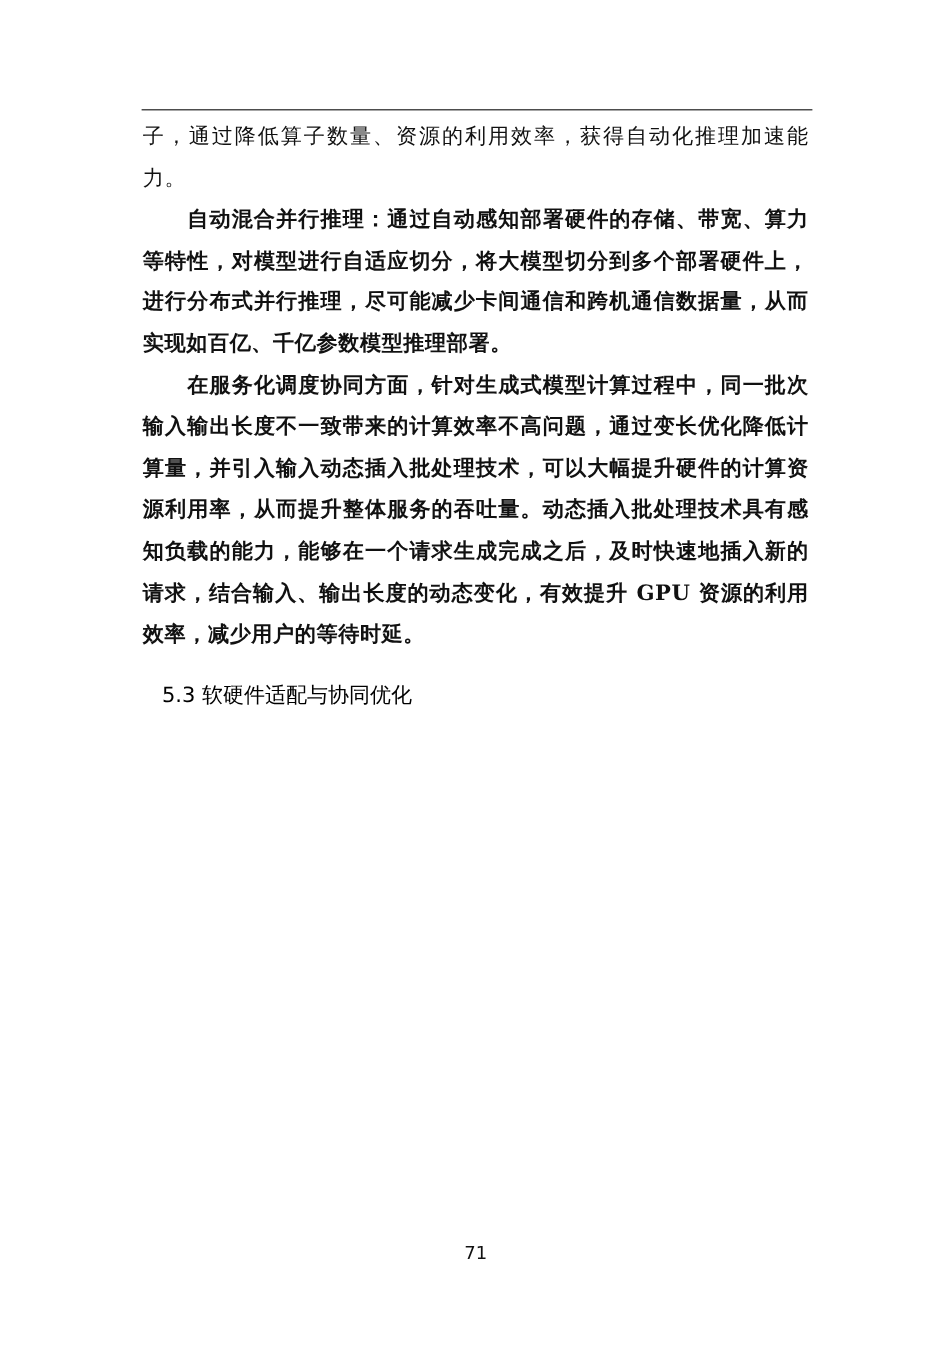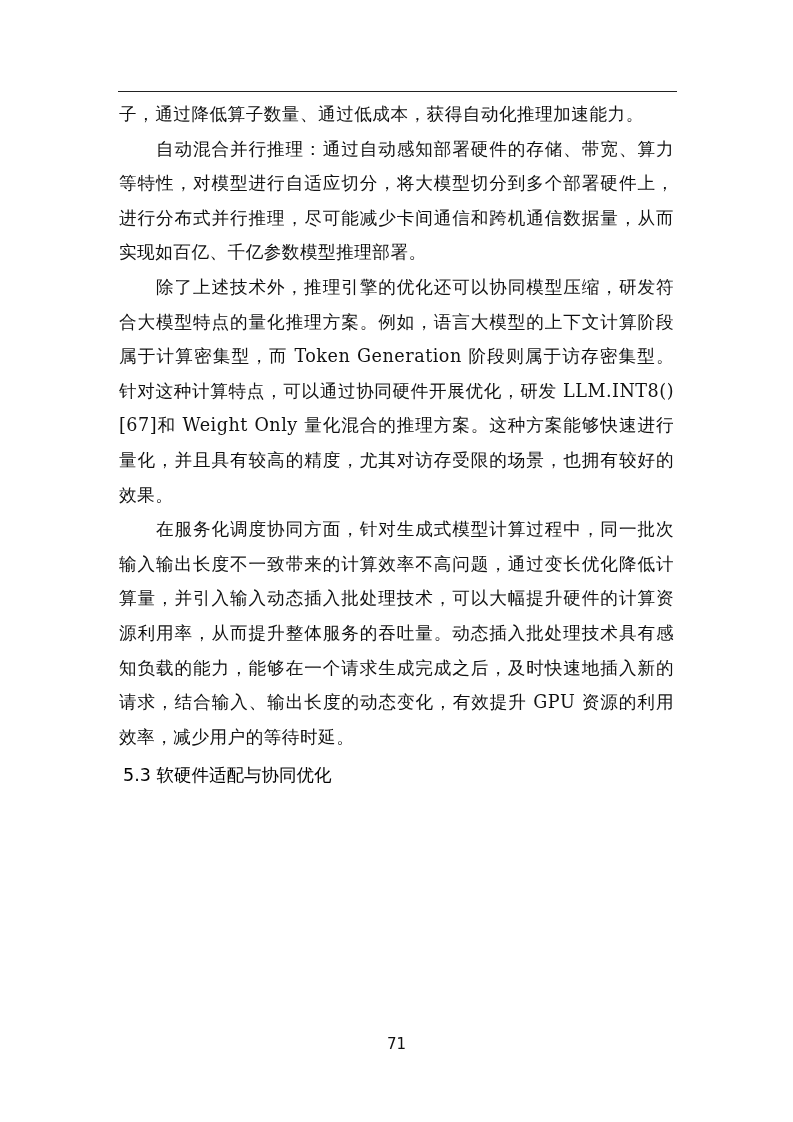--- a/index.html
+++ b/index.html
@@ -3,32 +3,31 @@
 <meta charset="utf-8">
 <style>
   html, body { margin: 0; padding: 0; background: #ffffff; }
   body { width: 793px; height: 1122px; position: relative; overflow: hidden;
          font-family: "DejaVu Serif", "Liberation Serif", serif; color: #111111; }
   .rule { position: absolute; left: 118px; top: 91px; width: 559px; height: 0;
           border-top: 1px solid #222222; }
   .content { position: absolute; left: 119px; top: 97px; width: 555px; }
   .para { margin: 0; font-size: 17.6px; line-height: 34.6px; text-align: justify;
           text-align-last: left; letter-spacing: 0.5px; }
-  .indent { text-indent: 37px; }
-  .heading { margin: 4px; font-family: "DejaVu Sans", "Liberation Sans", sans-serif;
+  .indent { text-indent: 37px; font-weight: bold; }
+  .heading { margin: 16px; font-family: "DejaVu Sans", "Liberation Sans", sans-serif;
              font-size: 17.5px; line-height: 34px; font-weight: normal; color: #000; }
   .page-num { position: absolute; left: 0; width: 793px; top: 1035px; text-align: center;
               font-size: 15px; font-family: "DejaVu Sans", "Liberation Sans", sans-serif; }
 </style>
 </head>
 <body>
 
 <div class="rule"></div>
 
 <div class="content">
-  <p class="para">子，通过降低算子数量、通过低成本，获得自动化推理加速能力。</p>
+  <p class="para">子，通过降低算子数量、资源的利用效率，获得自动化推理加速能力。</p>
   <p class="para indent">自动混合并行推理：通过自动感知部署硬件的存储、带宽、算力等特性，对模型进行自适应切分，将大模型切分到多个部署硬件上，进行分布式并行推理，尽可能减少卡间通信和跨机通信数据量，从而实现如百亿、千亿参数模型推理部署。</p>
-  <p class="para indent">除了上述技术外，推理引擎的优化还可以协同模型压缩，研发符合大模型特点的量化推理方案。例如，语言大模型的上下文计算阶段属于计算密集型，而 Token Generation 阶段则属于访存密集型。针对这种计算特点，可以通过协同硬件开展优化，研发 LLM.INT8()[67]和 Weight Only 量化混合的推理方案。这种方案能够快速进行量化，并且具有较高的精度，尤其对访存受限的场景，也拥有较好的效果。</p>
   <p class="para indent">在服务化调度协同方面，针对生成式模型计算过程中，同一批次输入输出长度不一致带来的计算效率不高问题，通过变长优化降低计算量，并引入输入动态插入批处理技术，可以大幅提升硬件的计算资源利用率，从而提升整体服务的吞吐量。动态插入批处理技术具有感知负载的能力，能够在一个请求生成完成之后，及时快速地插入新的请求，结合输入、输出长度的动态变化，有效提升 GPU 资源的利用效率，减少用户的等待时延。</p>
   <h2 class="heading">5.3  软硬件适配与协同优化</h2>
 </div>
 
 <div class="page-num">71</div>
 
 </body></html>

